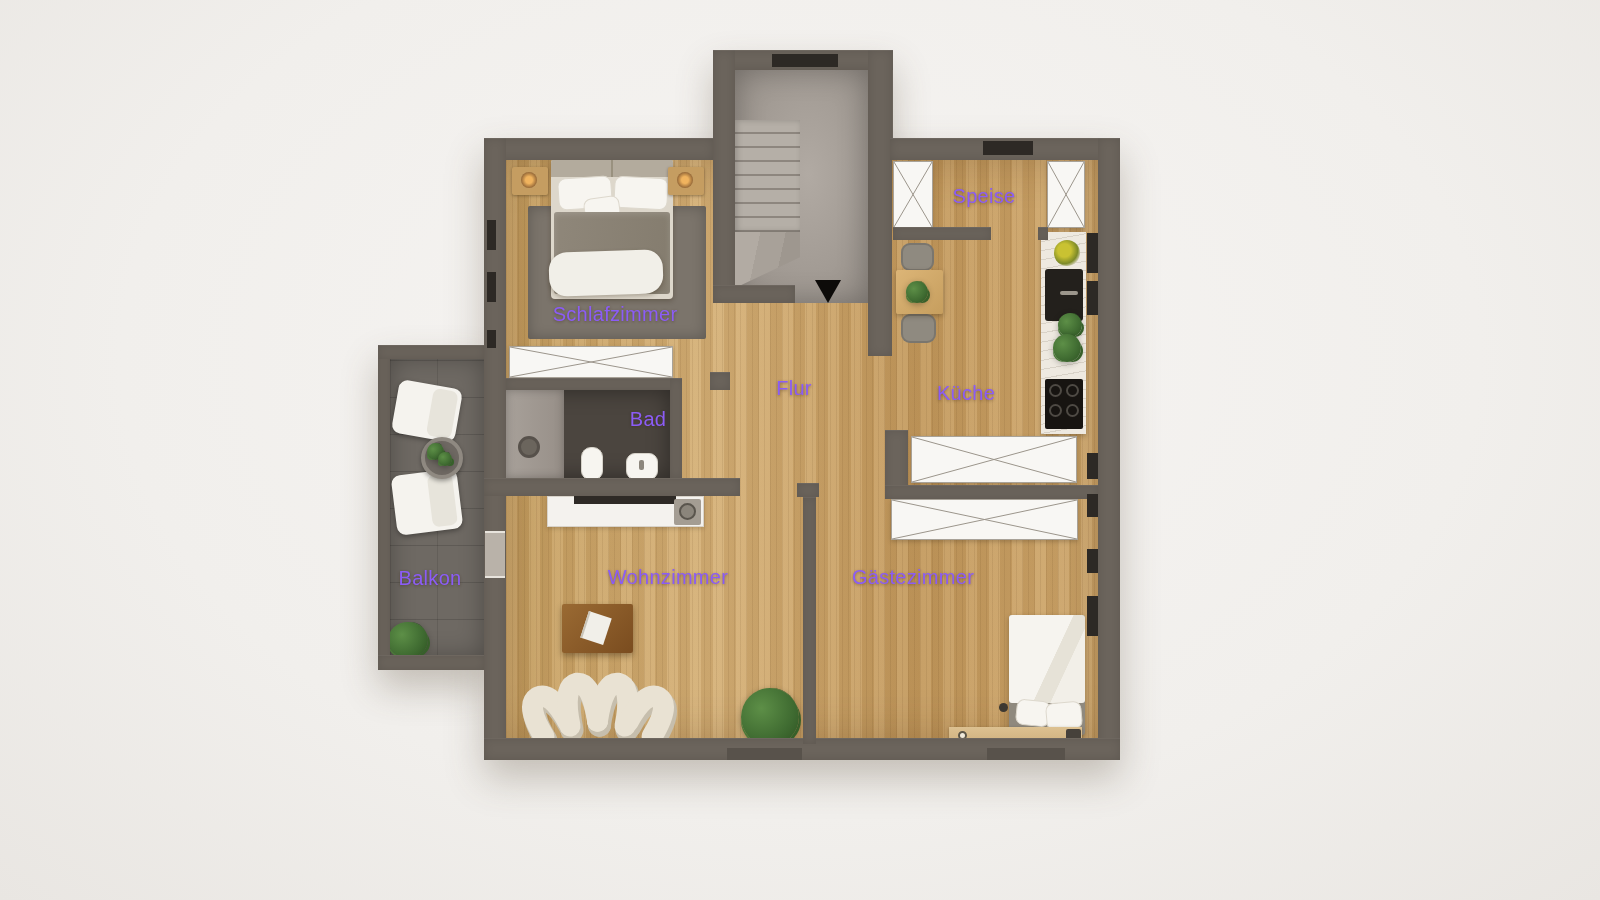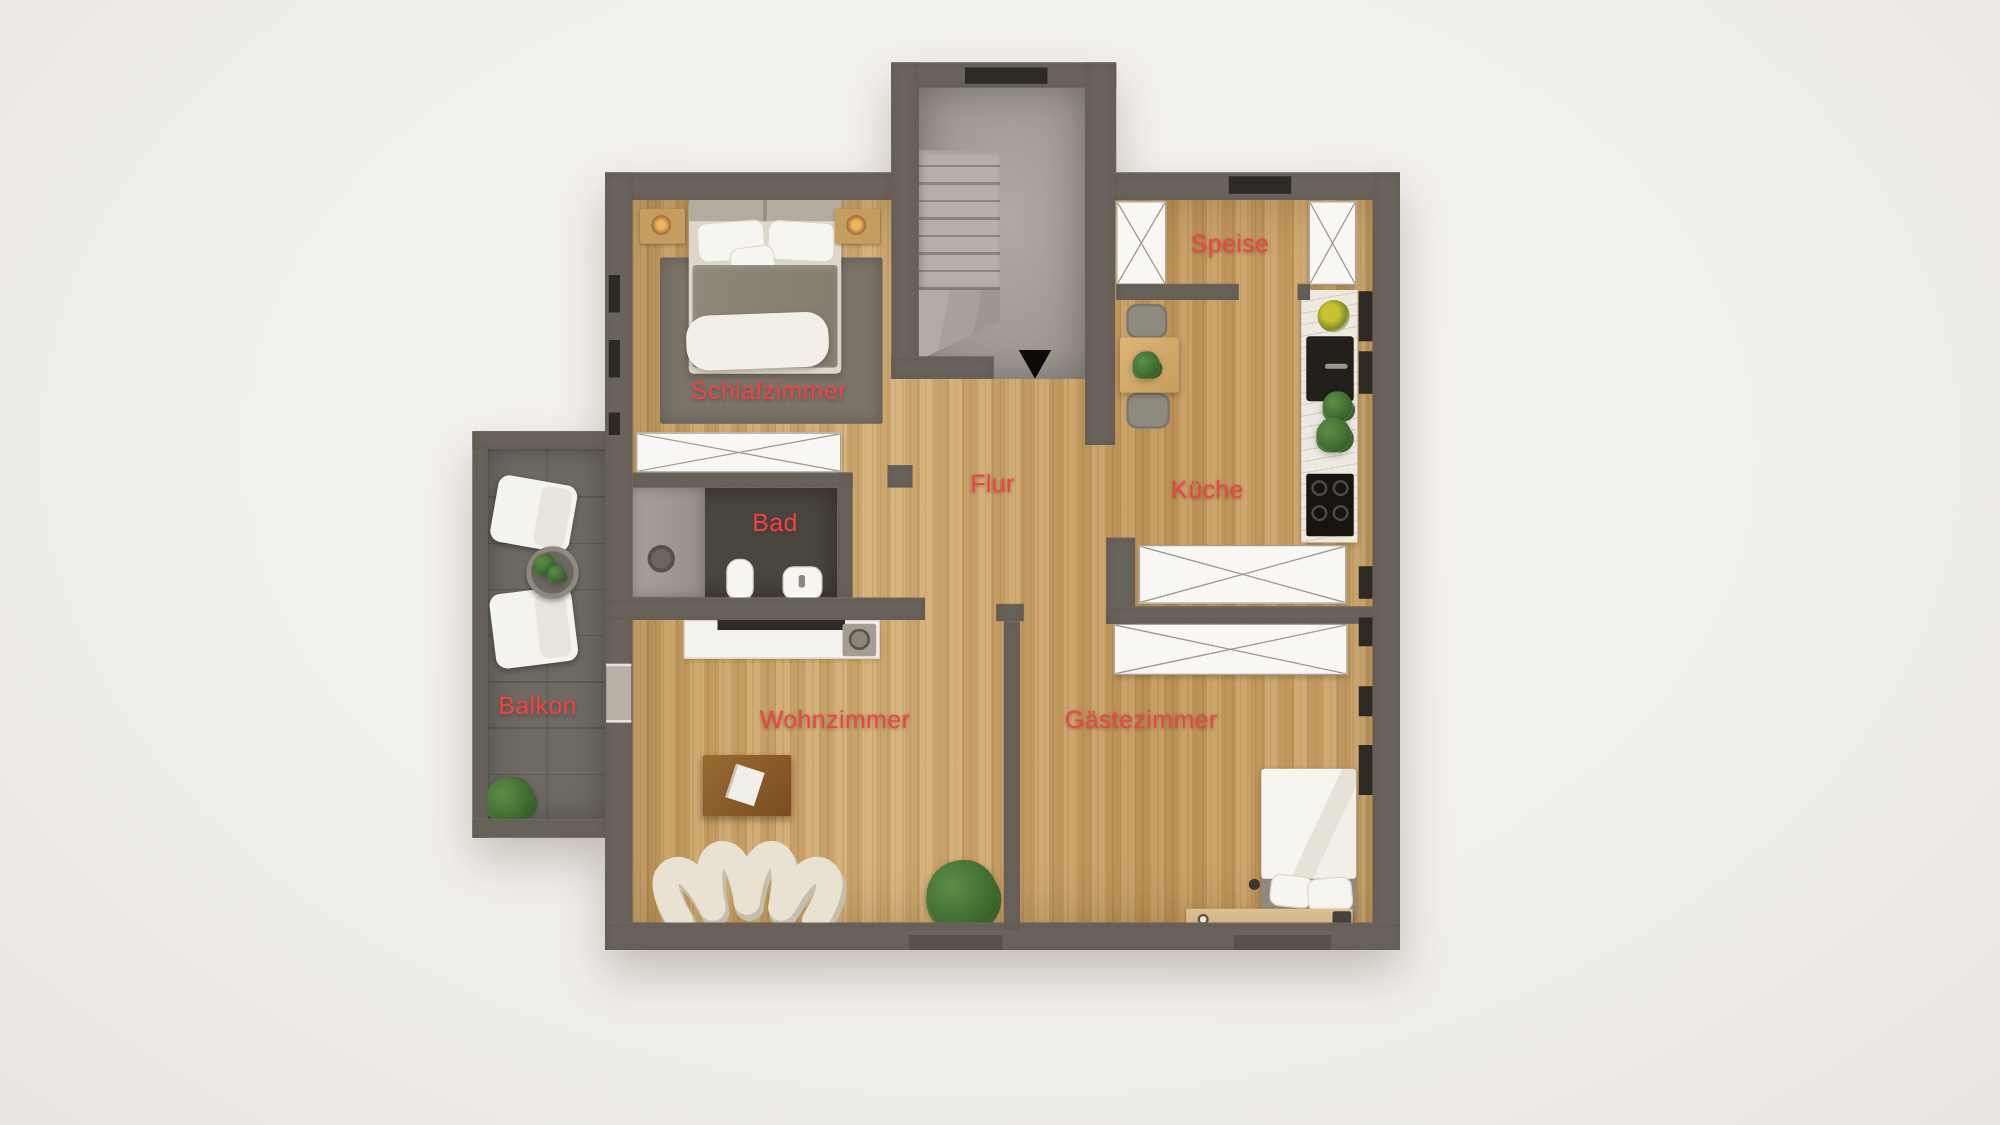--- a/index.html
+++ b/index.html
@@ -21,21 +21,21 @@
   .balconyfloor{background-color:#6e6963;
         background-image:
           repeating-linear-gradient(0deg, rgba(0,0,0,.14) 0 1px, rgba(0,0,0,0) 1px 37px),
           repeating-linear-gradient(90deg, rgba(0,0,0,.10) 0 1px, rgba(0,0,0,0) 1px 47px);
         box-shadow:inset 0 0 24px rgba(0,0,0,.30)}
   .badfloor{background:#4b453f;box-shadow:inset 0 0 22px rgba(0,0,0,.4)}
   .shower{background:linear-gradient(90deg,#a8a19a,#978f88);box-shadow:inset 0 0 10px rgba(0,0,0,.25)}
   .wall{background:#6b645c;box-shadow:inset 0 1px 0 rgba(255,255,255,.06), inset 0 0 10px rgba(0,0,0,.12)}
   .win{background:#2d2925}
   .recess{background:#58524b}
-  .room-label{position:absolute;transform:translate(-50%,-50%);color:#ef4444;
+  .room-label{position:absolute;transform:translate(-50%,-50%);color:#8b5cf6;
       font-size:20px;letter-spacing:.3px;white-space:nowrap;
       text-shadow:0 1px 3px rgba(60,40,20,.45);z-index:50}
   .xbox{background:#f8f7f4;border:1px solid #a8a298;box-sizing:border-box;box-shadow:0 2px 4px rgba(60,45,25,.25)}
   .xbox svg{position:absolute;left:0;top:0;width:100%;height:100%;display:block}
   .xbox line{stroke:#9b958b;stroke-width:1}
   .treads{background:repeating-linear-gradient(180deg,#b5afa7 0 12px,#8d867e 12px 14px);
           box-shadow:inset 2px 0 6px rgba(0,0,0,.2)}
   .winder{background:linear-gradient(102deg,#b2aba3 0 33%,#a8a199 33% 66%,#9e978f 66%);
           clip-path:polygon(0 0,100% 0,100% 45%,0 100%)}
   .arrow-down{width:0;height:0;border-left:13px solid transparent;border-right:13px solid transparent;
@@ -209,21 +209,21 @@
   <div class="abs z4 win" style="left:1087px;top:281px;width:11px;height:34px"></div>
   <div class="abs z4 win" style="left:1087px;top:453px;width:11px;height:26px"></div>
   <div class="abs z4 win" style="left:1087px;top:494px;width:11px;height:23px"></div>
   <div class="abs z4 win" style="left:1087px;top:549px;width:11px;height:24px"></div>
   <div class="abs z4 win" style="left:1087px;top:596px;width:11px;height:40px"></div>
   <div class="abs z4 recess" style="left:727px;top:748px;width:75px;height:12px"></div>
   <div class="abs z4 recess" style="left:987px;top:748px;width:78px;height:12px"></div>
   <div class="abs z4" style="left:485px;top:531px;width:20px;height:47px;background:#b9b2a9;border-top:2px solid #e8e4dd;border-bottom:2px solid #e8e4dd;box-sizing:border-box"></div>
 
   <div class="room-label" style="left:615px;top:314px">Schlafzimmer</div>
-  <div class="room-label" style="left:620px;top:419px">Bad</div>
+  <div class="room-label" style="left:648px;top:419px">Bad</div>
   <div class="room-label" style="left:794px;top:388px">Flur</div>
   <div class="room-label" style="left:984px;top:196px">Speise</div>
   <div class="room-label" style="left:966px;top:393px">Küche</div>
-  <div class="room-label" style="left:430px;top:566px">Balkon</div>
+  <div class="room-label" style="left:430px;top:578px">Balkon</div>
   <div class="room-label" style="left:668px;top:577px">Wohnzimmer</div>
   <div class="room-label" style="left:913px;top:577px">Gästezimmer</div>
 
 </div>
 
 </body></html>

